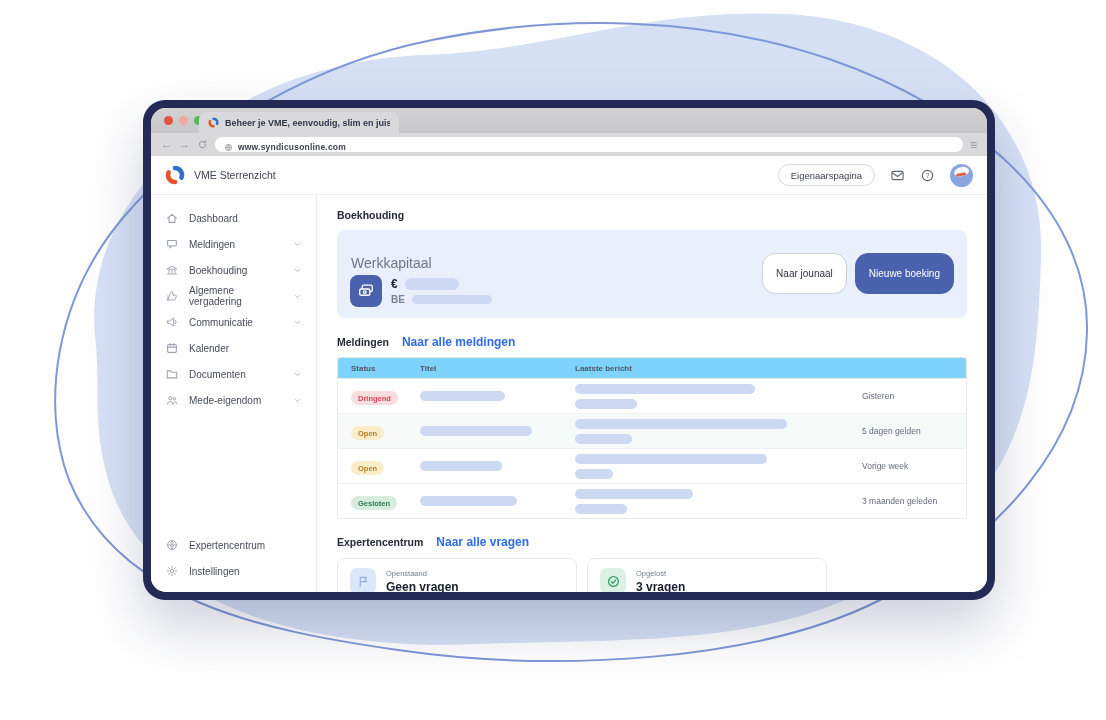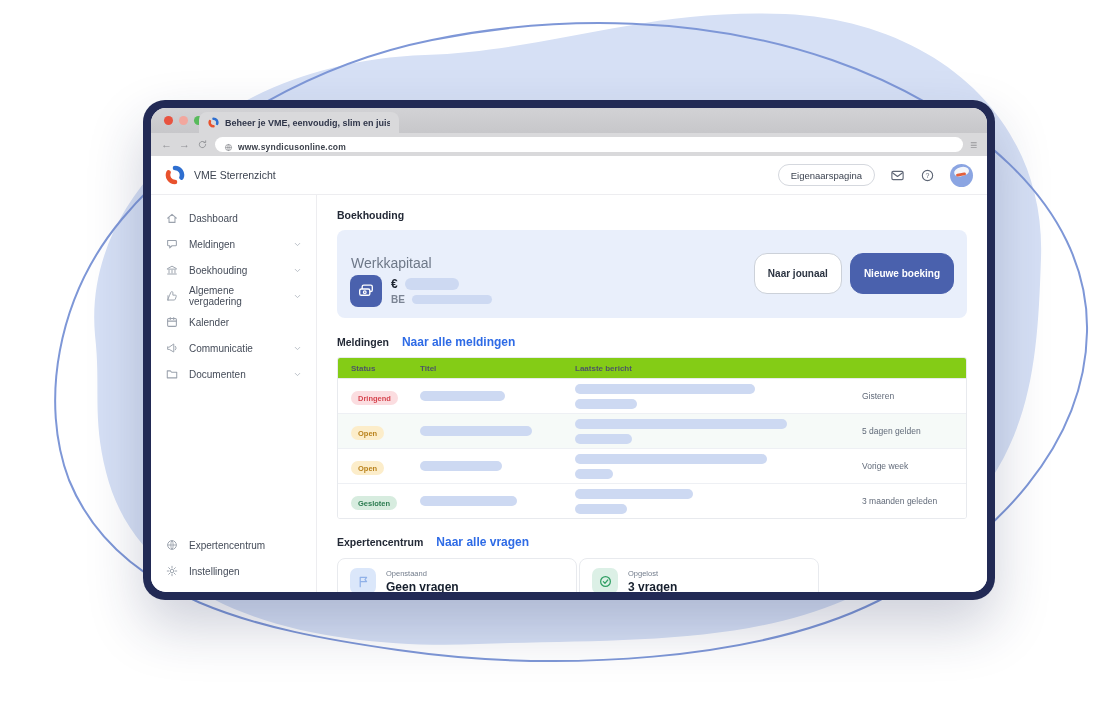--- a/index.html
+++ b/index.html
@@ -66,40 +66,40 @@
   .werk-row{display:flex;align-items:center;gap:9px;}
   .money-sq{width:32px;height:32px;background:#4a61ad;border-radius:8px;display:flex;align-items:center;justify-content:center;color:#fff;flex:none;}
   .money-ic{width:18px;height:18px;}
   .werk-amounts{display:flex;flex-direction:column;gap:3px;}
   .amt-row{display:flex;align-items:center;gap:7px;}
   .euro{font-size:12px;font-weight:700;color:#1c2330;}
   .be{font-size:10px;font-weight:600;color:#7b8494;}
   .ph{background:#cdd9f2;border-radius:6px;height:10px;}
   .ph.big{height:12px;}
   .werk-actions{margin-left:auto;align-self:center;display:flex;gap:8px;}
-  .btn{height:41px;padding:0 13px;border-radius:13px;font-size:10px;font-weight:700;display:flex;align-items:center;cursor:pointer;white-space:nowrap;}
+  .btn{height:41px;padding:0 13px;border-radius:13px;font-size:10px;font-weight:400;display:flex;align-items:center;cursor:pointer;white-space:nowrap;}
   .btn-outline{background:#fff;border:1px solid #ccd1d9;color:#2c3442;}
   .btn-primary{background:#4a61ad;border:1px solid #4a61ad;color:#fff;}
 
   .table{border:1px solid #e8eaee;border-radius:3px;overflow:hidden;}
   .t-head,.t-row{display:grid;grid-template-columns:82px 155px 1fr 104px;align-items:center;}
-  .t-head{background:#84cc16;border-bottom:1px solid #e8eaee;height:20px;}
+  .t-head{background:#7dd3fc;border-bottom:1px solid #e8eaee;height:20px;}
   .th{font-size:8px;font-weight:700;color:#4e5666;}
   .th:first-child{padding-left:13px;}
   .t-row{height:34px;border-bottom:1px solid #eef0f4;background:#fff;cursor:pointer;}
   .t-row:last-child{border-bottom:none;}
   .t-row.tint{background:#f6faf8;}
   .badge{display:inline-block;font-size:7.5px;font-weight:700;padding:2.5px 7px;border-radius:8px;margin-left:13px;}
   .badge-red{background:#fbdde0;color:#d6454f;}
   .badge-yellow{background:#fcedca;color:#b9821c;}
   .badge-green{background:#d7ecdf;color:#2c7c51;}
   .cell-stack{display:flex;flex-direction:column;gap:5px;}
   .date{font-size:8.5px;color:#616a79;}
 
-  .expert-cards{display:flex;gap:2px;margin-top:9px;}
+  .expert-cards{display:flex;gap:10px;margin-top:9px;}
   .exp-card{width:240px;height:46px;border:1px solid #e8eaee;border-radius:8px;background:#fff;
             display:flex;align-items:center;gap:10px;padding:0 12px;box-sizing:border-box;cursor:pointer;}
   .exp-ic{width:26px;height:26px;border-radius:7px;display:flex;align-items:center;justify-content:center;flex:none;}
   .exp-ic.blue{background:#dbe7fa;color:#90b1e8;}
   .exp-ic.green{background:#dcf0e6;color:#2f9e63;}
   .exp-ic svg{width:15px;height:15px;}
   .exp-label{font-size:7.5px;color:#737d8c;margin-bottom:2px;}
   .exp-value{font-size:12px;font-weight:700;color:#161f2d;}
 </style>
 </head>
@@ -204,46 +204,57 @@
                   <path d="M3.4 7.6V13M3.4 12.6h6.9a1.6 1.6 0 0 0 1.5-1l1-3a1.2 1.2 0 0 0-1.1-1.6H9V4.2A1.2 1.2 0 0 0 7.8 3c-.5 0-.9.3-1.1.7L5.2 7.3z" fill="none" stroke="currentColor" stroke-width="1.1" stroke-linecap="round" stroke-linejoin="round"></path>
                 </svg>
               <span>Algemene vergadering</span>
               <svg class="chev" viewBox="0 0 16 16">
                   <path d="M4 6l4 4 4-4" fill="none" stroke="currentColor" stroke-width="1.6" stroke-linecap="round" stroke-linejoin="round"></path>
                 </svg>
             </div>
 
             <div class="side-item">
               <svg class="sicon" viewBox="0 0 16 16">
+                  <path d="M3 7v2.6h1.8L10 12.6V3.4L4.8 7zM11.8 6a2.9 2.9 0 0 1 0 4.2" fill="none" stroke="currentColor" stroke-width="1.1" stroke-linecap="round" stroke-linejoin="round"></path>
+                </svg>
+              <span>Communicatie</span>
+              <svg class="chev" viewBox="0 0 16 16">
+                  <path d="M4 6l4 4 4-4" fill="none" stroke="currentColor" stroke-width="1.6" stroke-linecap="round" stroke-linejoin="round"></path>
+                </svg>
+            </div>
+
+            <div class="side-item">
+              <svg class="sicon" viewBox="0 0 16 16">
                   <rect x="3" y="4" width="10" height="9" rx="1.2" fill="none" stroke="currentColor" stroke-width="1.2"></rect>
                   <path d="M3 7h10M6 3v2M10 3v2" fill="none" stroke="currentColor" stroke-width="1.2" stroke-linecap="round"></path>
                 </svg>
               <span>Kalender</span>
             </div>
 
             <div class="side-item">
               <svg class="sicon" viewBox="0 0 16 16">
-                  <path d="M3 7v2.6h1.8L10 12.6V3.4L4.8 7zM11.8 6a2.9 2.9 0 0 1 0 4.2" fill="none" stroke="currentColor" stroke-width="1.1" stroke-linecap="round" stroke-linejoin="round"></path>
-                </svg>
-              <span>Communicatie</span>
-              <svg class="chev" viewBox="0 0 16 16">
-                  <path d="M4 6l4 4 4-4" fill="none" stroke="currentColor" stroke-width="1.6" stroke-linecap="round" stroke-linejoin="round"></path>
-                </svg>
-            </div>
-
-            <div class="side-item">
-              <svg class="sicon" viewBox="0 0 16 16">
                   <path d="M2.6 4.4h3.5L7.6 6h5.8v6.4H2.6z" fill="none" stroke="currentColor" stroke-width="1.2" stroke-linecap="round" stroke-linejoin="round"></path>
                 </svg>
               <span>Documenten</span>
               <svg class="chev" viewBox="0 0 16 16">
                   <path d="M4 6l4 4 4-4" fill="none" stroke="currentColor" stroke-width="1.6" stroke-linecap="round" stroke-linejoin="round"></path>
                 </svg>
             </div>
 
+            <div class="side-item">
+              <svg class="sicon" viewBox="0 0 16 16">
+                  <circle cx="6" cy="5.8" r="1.8" fill="none" stroke="currentColor" stroke-width="1.1"></circle>
+                  <circle cx="10.9" cy="6.6" r="1.4" fill="none" stroke="currentColor" stroke-width="1.1"></circle>
+                  <path d="M3 12.6c0-2 1.4-3 3-3s3 1 3 3M9.7 12.6c.1-1.6 1-2.3 2-2.3s1.9.7 2 2.3" fill="none" stroke="currentColor" stroke-width="1.1" stroke-linecap="round"></path>
+                </svg>
+              <span>Mede-eigendom</span>
+              <svg class="chev" viewBox="0 0 16 16">
+                  <path d="M4 6l4 4 4-4" fill="none" stroke="currentColor" stroke-width="1.6" stroke-linecap="round" stroke-linejoin="round"></path>
+                </svg>
+            </div>
 
             <div class="side-spacer"></div>
 
             <div class="side-item">
               <svg class="sicon" viewBox="0 0 16 16">
                   <circle cx="8" cy="8" r="5" fill="none" stroke="currentColor" stroke-width="1.1"></circle>
                   <path d="M3 8h10M8 3c1.8 1.7 1.8 8.3 0 10M8 3c-1.8 1.7-1.8 8.3 0 10" fill="none" stroke="currentColor" stroke-width="1"></path>
                 </svg>
               <span>Expertencentrum</span>
             </div>

